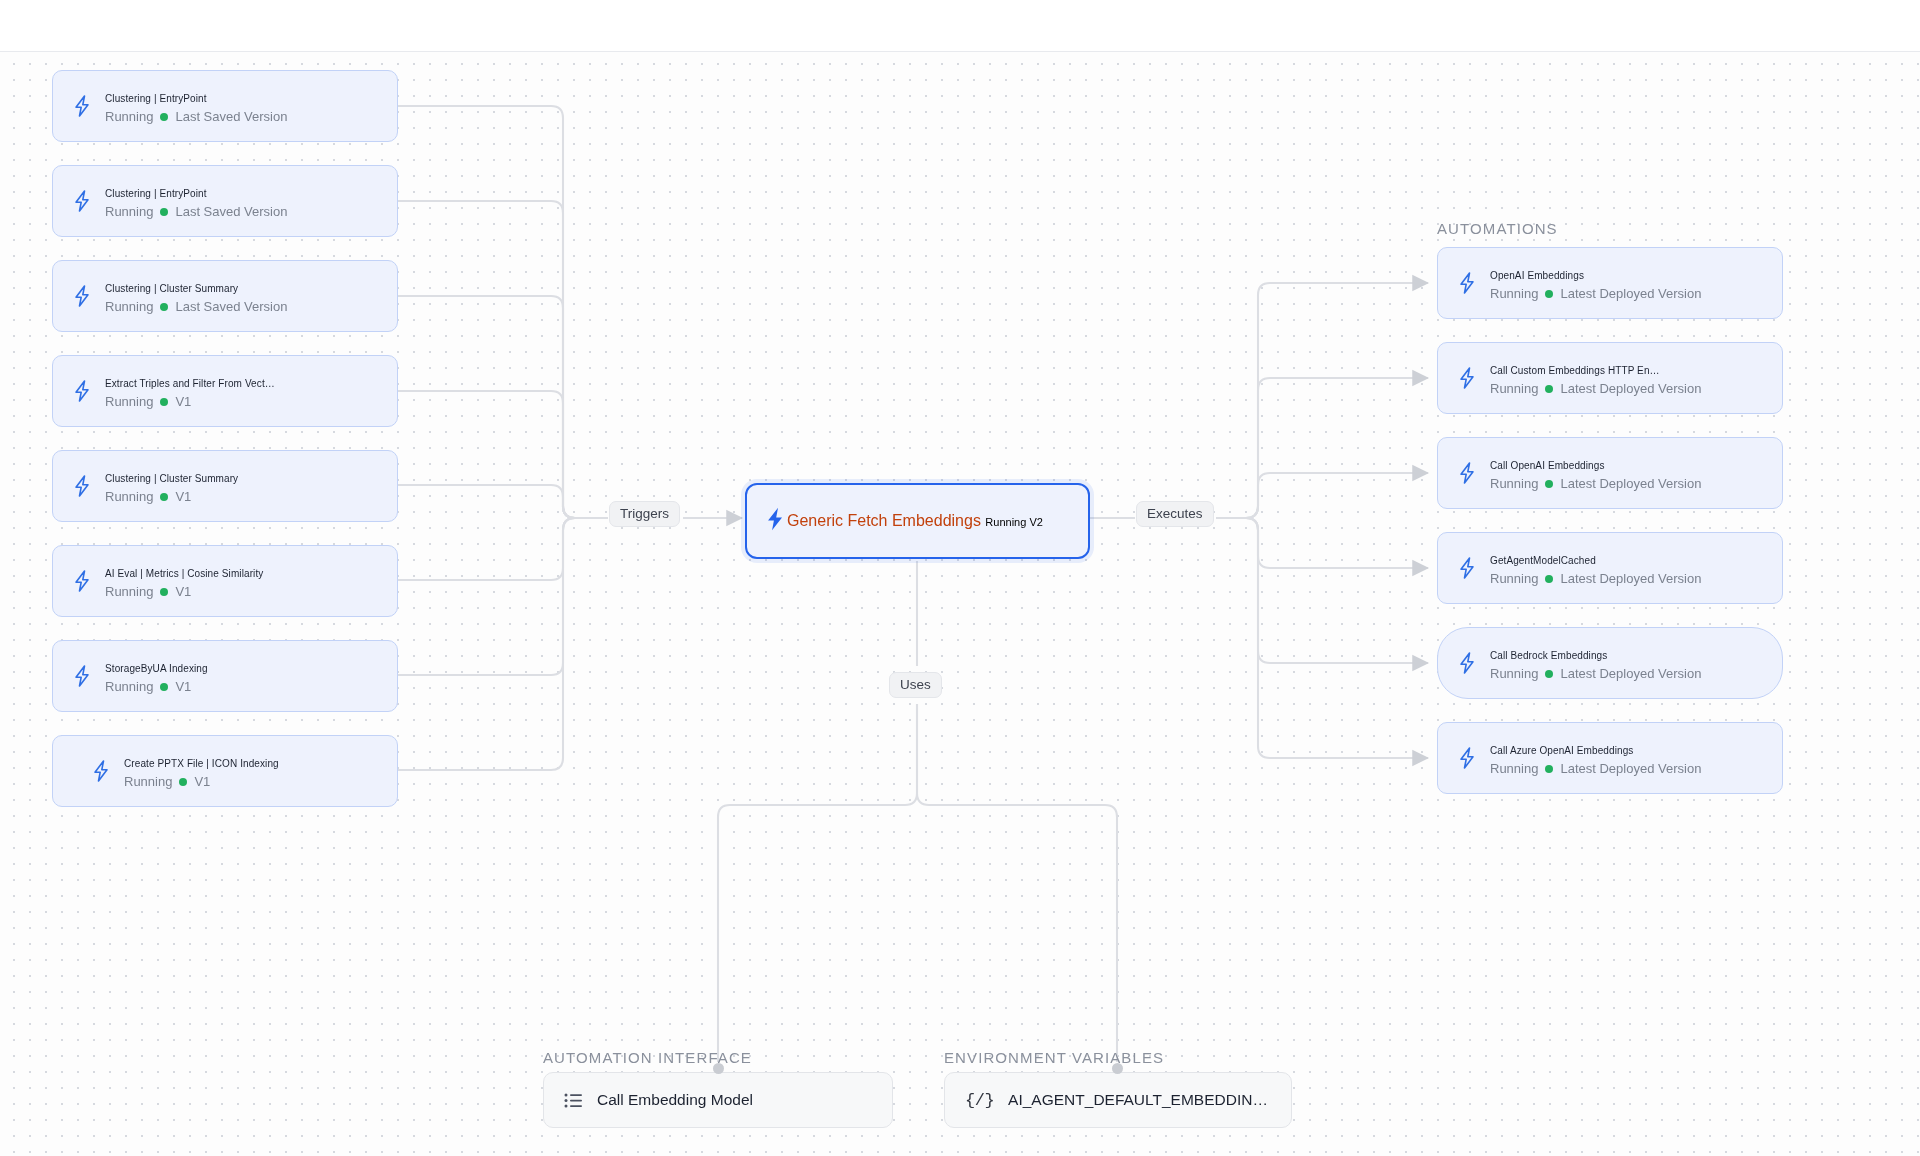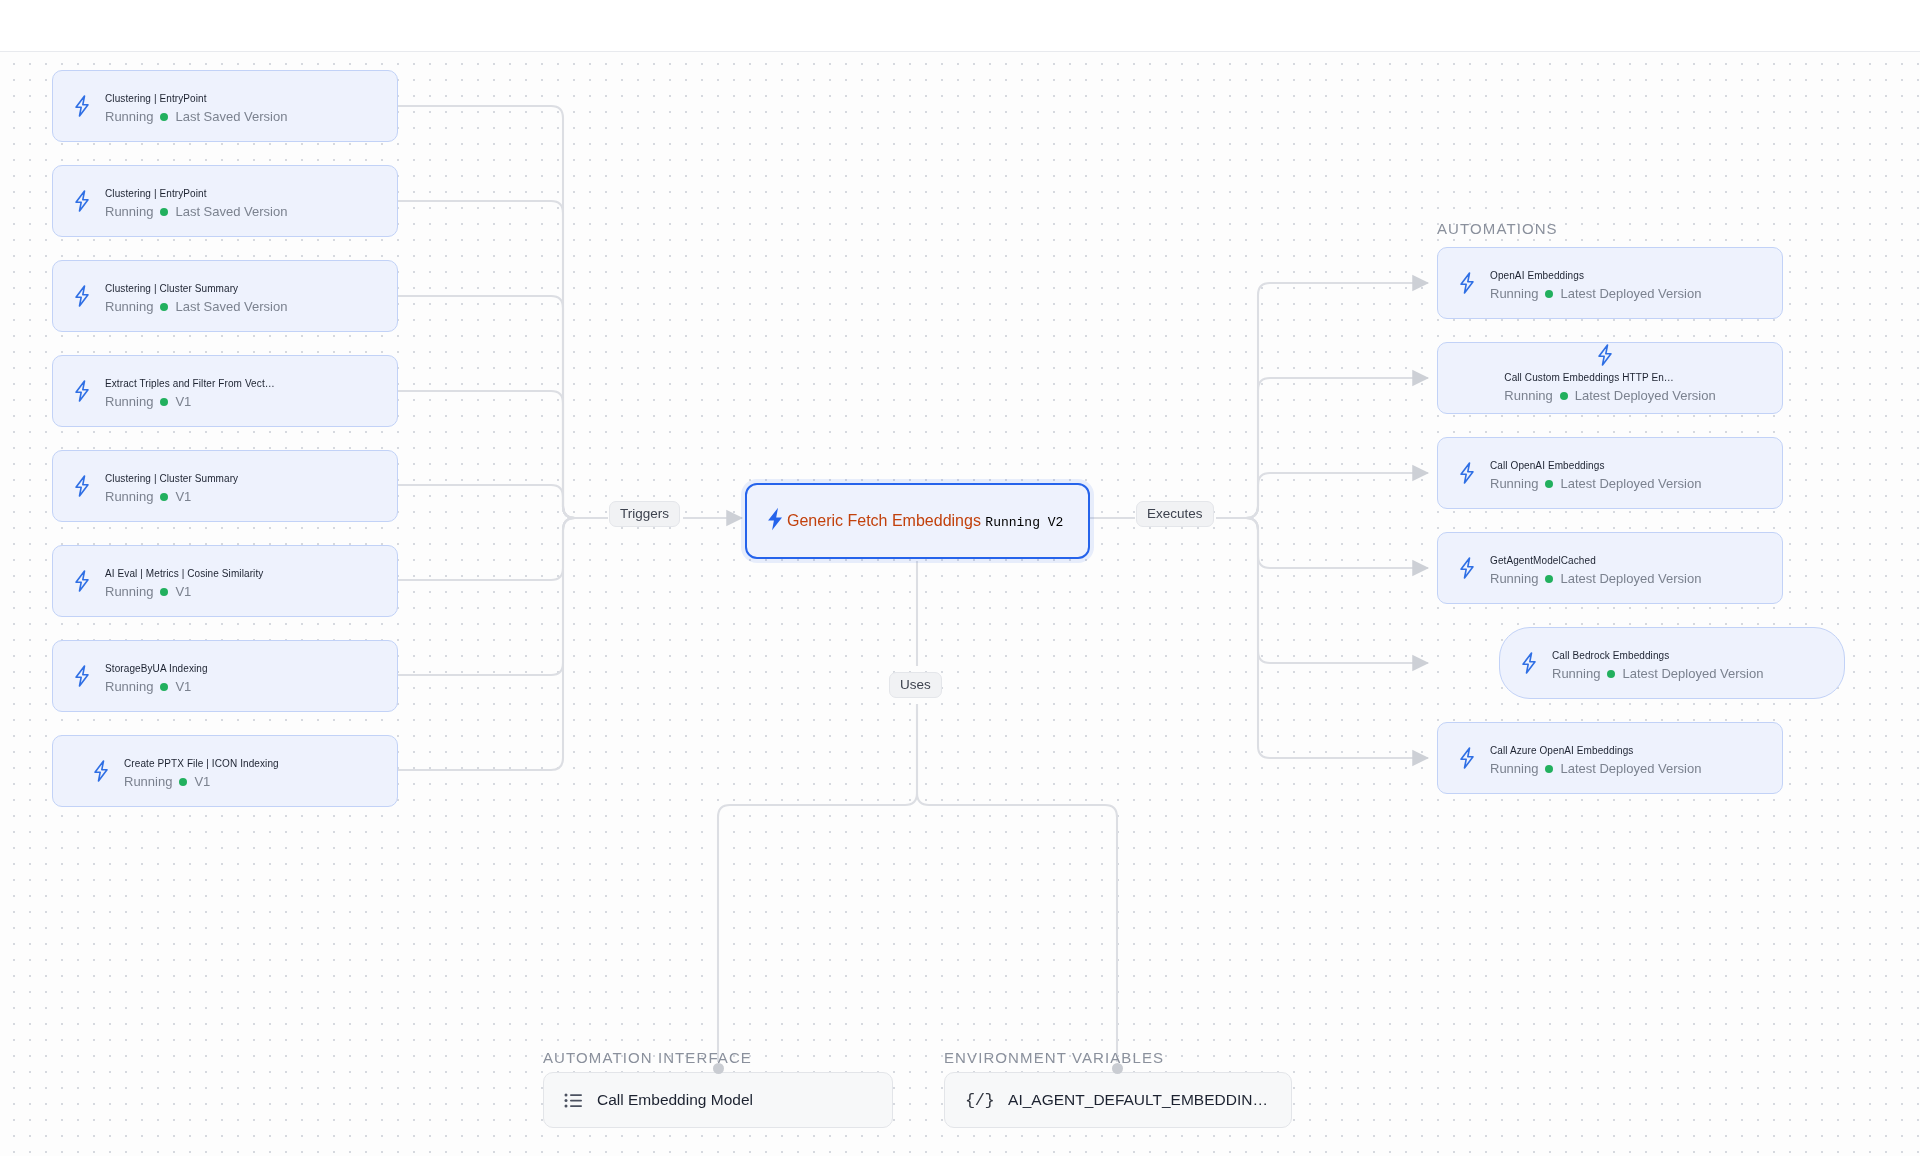--- a/index.html
+++ b/index.html
@@ -57,21 +57,21 @@
     position: absolute;
     left: 745px; top: 483px; width: 345px; height: 76px;
     background: #eef2fd;
     border: 2.5px solid #2563eb;
     border-radius: 12px;
     display: flex; align-items: center; padding: 0 16px;
     box-shadow: 0 0 0 4px rgba(37,99,235,0.10);
     z-index: 12; cursor: pointer;
   }
   #node-center .title { font-size: 16px; color: #c2410c; font-weight: 500; }
-  #node-center .sub { font-size: 13px; font-family: Liberation Mono, monospace; }
+  #node-center .sub { font-size: 11px; }
   #node-center .bolt svg path { fill: #2563eb; stroke: none; }
 
   
   .caption {
     position: absolute;
     font-size: 15px; letter-spacing: 1.1px; color: #8a909c;
     font-weight: 400; z-index: 11;
   }
 
   
@@ -306,21 +306,21 @@
     <span class="txt">
       <span class="title">OpenAI Embeddings</span>
       <span class="sub">
         <span>Running</span>
         <i class="dot"></i>
         <span>Latest Deployed Version</span>
       </span>
     </span>
   </div>
 
-  <div class="node side" style="left:1437px; top:342px;flex-direction:column;">
+  <div class="node side" style="left:1437px; top:342px;">
     <span class="bolt">
       <svg width="22" height="24" viewBox="0 0 22 24">
           <path d="M13.5 2 L5 13.2 H10.2 L8.5 22 L17 10.8 H11.8 Z" fill="none" stroke="#2f6fe4" stroke-width="1.6" stroke-linejoin="round"></path>
         </svg>
     </span>
     <span class="txt">
       <span class="title">Call Custom Embeddings HTTP En…</span>
       <span class="sub">
         <span>Running</span>
         <i class="dot"></i>
@@ -354,21 +354,21 @@
     <span class="txt">
       <span class="title">GetAgentModelCached</span>
       <span class="sub">
         <span>Running</span>
         <i class="dot"></i>
         <span>Latest Deployed Version</span>
       </span>
     </span>
   </div>
 
-  <div class="node side" style="left:1499px; top:627px;border-radius:31px;">
+  <div class="node side" style="left:1437px; top:627px;border-radius:31px;">
     <span class="bolt">
       <svg width="22" height="24" viewBox="0 0 22 24">
           <path d="M13.5 2 L5 13.2 H10.2 L8.5 22 L17 10.8 H11.8 Z" fill="none" stroke="#2f6fe4" stroke-width="1.6" stroke-linejoin="round"></path>
         </svg>
     </span>
     <span class="txt">
       <span class="title">Call Bedrock Embeddings</span>
       <span class="sub">
         <span>Running</span>
         <i class="dot"></i>

